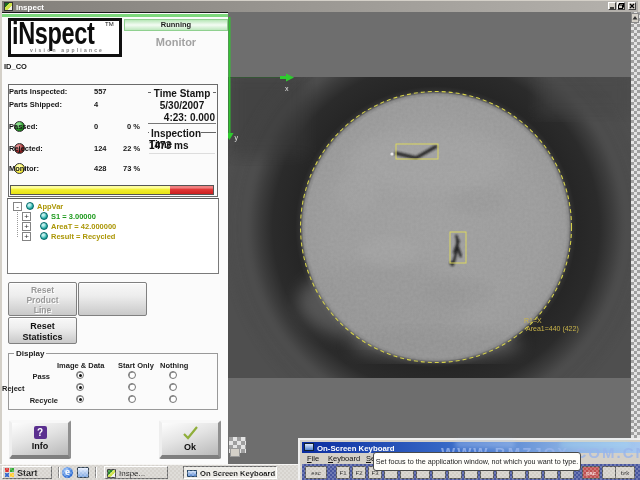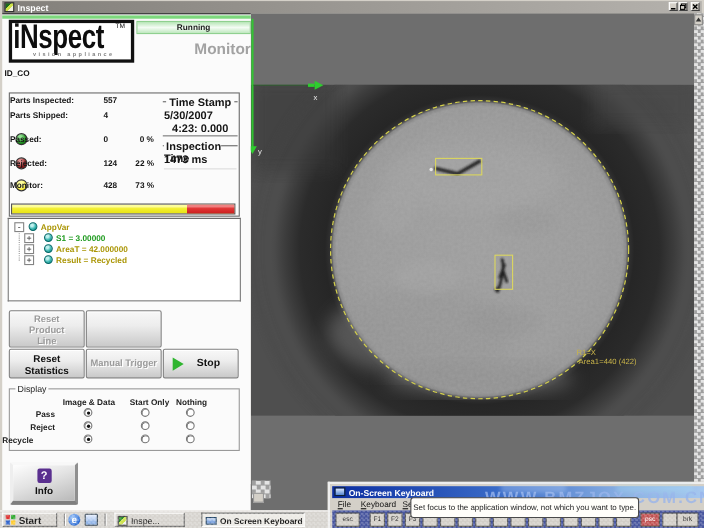--- a/index.html
+++ b/index.html
@@ -8,21 +8,21 @@
 
 #titlebar{left:2px;top:1px;width:636px;height:11px;background:linear-gradient(to right,#827f7a,#b5b2ad);}
 #titlebar .ticon{left:2px;top:1px;width:9px;height:9px;background:linear-gradient(135deg,#1c6b1c 0 35%,#cfe24a 35% 65%,#f0f0e0 65%);border:1px solid #333}
 #titlebar .ttext{left:14px;top:1.5px;font-size:8px;font-weight:700;color:#fff;letter-spacing:0}
 .wbtn{top:2px;width:8px;height:8px;background:#d4d0c8;border-top:1px solid #fff;border-left:1px solid #fff;border-right:1px solid #404040;border-bottom:1px solid #404040}
 
 #panel{left:2px;top:12px;width:226px;height:452px;background:#fbfbfb;border-top:1px solid #1a1a1a}
 #greenstrip{left:0;top:1px;width:226px;height:3px;background:#7dd87d}
 #runbox{left:122px;top:6px;width:104px;height:12px;border:1px solid #8fd08f;background:linear-gradient(#b7e6b7,#f4fcf4 50%,#bfe8bf)}
 #runtext{left:122px;top:7px;width:104px;text-align:center;font-size:7.5px;font-weight:700;color:#1a1a1a}
-#montext{left:122px;top:23px;width:104px;text-align:right;font-size:14px;font-weight:700;color:#a2a2a2}
+#montext{left:122px;top:23px;width:104px;text-align:center;font-size:11px;font-weight:700;color:#a2a2a2}
 #logo{left:6px;top:5px;width:114px;height:39px;border:3px solid #101010;background:#fff}
 #logotext{left:10px;top:3px;font-size:31px;font-weight:700;color:#0d0d0d;letter-spacing:-0.5px;transform:scaleX(0.76);transform-origin:left top;font-family:"Liberation Sans",sans-serif}
 #logotm{left:103px;top:8px;font-size:6px;color:#0d0d0d}
 #logosub{left:28px;top:33.5px;font-size:5px;letter-spacing:2.2px;color:#808080;font-weight:700;white-space:nowrap}
 #idco{left:2px;top:49px;font-size:7.5px;font-weight:700;color:#111}
 
 #stats{left:6px;top:71px;width:210px;height:113px;border:1px solid #6a6a6a;background:#fbfbfb}
 .slabel{font-size:7.5px;font-weight:700;color:#151515;position:absolute}
 .lab-r{text-align:left}
 .led{position:absolute;width:11px;height:11px;border-radius:50%;border:1px solid #333}
@@ -35,21 +35,21 @@
 #pbar .red{position:absolute;right:0;top:0;width:43px;height:100%;background:linear-gradient(#f08080 0 22%,#e03535 45%,#cc1f1f)}
 
 #tree{left:5px;top:185px;width:212px;height:76px;border:1px solid #7a7a7a;border-top-color:#5a5a5a;background:#fff;font-size:7.5px;font-weight:700}
 .tw{position:absolute;width:9px;height:9px;border:1px solid #848484;background:#fff;font-size:8px;line-height:7px;text-align:center;color:#333;font-weight:400}
 .orb{position:absolute;width:8px;height:8px;border-radius:50%;background:radial-gradient(circle at 35% 30%,#bff0ee 0 20%,#2fb3ad 60%,#0b7f7a);border:1px solid #066}
 
 .cbtn{position:absolute;border:1px solid #808080;border-radius:2px;background:linear-gradient(#f8f8f8,#ededed 40%,#c9c9c9);box-shadow:inset 0 1px 0 #fff;text-align:center;font-weight:700;color:#111}
 .cbtn.dis{color:#9a9a9a;text-shadow:1px 1px 0 #fff}
 
 #disp{left:6px;top:340px;width:210px;height:57px;border:1px solid #999}
-#displab{left:12px;top:336px;background:#fbfbfb;padding:0 2px;font-size:8px;font-weight:400;color:#222}
+#displab{left:12px;top:336px;background:#fbfbfb;padding:0 2px;font-size:8px;font-weight:700;color:#222}
 .dh{position:absolute;font-size:7.5px;font-weight:700;color:#222}
 .radio{position:absolute;width:8px;height:8px;border-radius:50%;background:#fff;border:1px solid #777;box-shadow:inset 0.5px 0.5px 0 #555}
 .radio.sel::after{content:"";position:absolute;left:2px;top:2px;width:3px;height:3px;border-radius:50%;background:#111}
 
 .bigbtn{position:absolute;width:62px;height:39px;background:linear-gradient(160deg,#fdfdfd,#e3e3e3 45%,#b9b9b9);border-top:3px solid #f8f8f8;border-left:3px solid #eee;border-right:3px solid #8f8f8f;border-bottom:4px solid #7f7f7f;border-radius:2px;text-align:center;font-size:9px;font-weight:700;color:#111}
 
 #imgarea{left:228px;top:12px;width:403px;height:428px}
 #checkcol{left:631px;top:12px;width:9px;height:428px;background:repeating-conic-gradient(#e4e4e4 0% 25%,#9f9f9f 0% 50%);background-size:6px 6px}
 #scrollb{left:631px;top:13px;width:8px;height:10px;background:#d4d0c8;border:1px solid #888}
 #graybl{left:228px;top:440px;width:70px;height:24px;background:#6e6e6e}
@@ -117,22 +117,22 @@
     <div class="slabel" style="left:85px;top:59px">124</div>
     <div class="slabel" style="left:114px;top:59px">22 %</div>
 
     <div class="led" id="led-y"></div>
     <div class="slabel lab-r" style="left:0;top:79px;width:80px">Monitor:</div>
     <div class="slabel" style="left:85px;top:79px">428</div>
     <div class="slabel" style="left:114px;top:79px">73 %</div>
 
     <div style="position:absolute;left:139px;top:7px;width:68px;border-top:1px solid #666"></div>
     <div class="minigrp" style="top:3px;text-align:center"><span style="background:#fbfbfb;padding:0 3px">Time Stamp</span></div>
-    <div class="minigrp" style="top:15px;">5/30/2007</div>
-    <div class="minigrp" style="top:27px;text-align:center">4:23: 0.000</div>
+    <div class="minigrp" style="top:15px;text-align:center">5/30/2007</div>
+    <div class="minigrp" style="top:27px;text-align:right">4:23: 0.000</div>
     <div class="minigrp" style="top:38px;border-top:1px solid #777;left:139px;width:68px"></div>
     <div style="position:absolute;left:139px;top:47px;width:68px;border-top:1px solid #666"></div>
     <div class="minigrp" style="top:43px;text-align:left"><span style="background:#fbfbfb;padding:0 2px">Inspection Time</span></div>
     <div class="minigrp" style="top:55px;text-align:left">1473 ms</div>
     <div class="minigrp" style="top:68px;border-top:1px solid #ddd"></div>
 
     <div id="pbar">
         <div class="red"></div>
       </div>
   </div>
@@ -149,47 +149,48 @@
     <div class="orb" style="left:32px;top:23px"></div>
     <div class="abs" style="left:43px;top:23px;color:#ab9606">AreaT = 42.000000</div>
     <div class="tw" style="left:14px;top:33px">+</div>
     <div class="orb" style="left:32px;top:33px"></div>
     <div class="abs" style="left:43px;top:33px;color:#ab9606">Result = Recycled</div>
   </div>
 
   <div class="cbtn dis" style="left:6px;top:269px;width:69px;height:34px;font-size:8.5px;line-height:10px;padding-top:2px">Reset<br>Product<br>Line</div>
   <div class="cbtn" style="left:76px;top:269px;width:69px;height:34px"></div>
   <div class="cbtn" style="left:6px;top:304px;width:69px;height:27px;font-size:9px;line-height:11px;padding-top:3px">Reset<br>Statistics</div>
-  <div class="cbtn dis" style="left:76px;top:304px;width:69px;height:27px;font-size:8.5px;line-height:24px">Manual Trigger</div>
-  <div class="cbtn" style="left:146px;top:304px;width:69px;height:27px;font-size:9.5px;line-height:25px">
-    <span style="position:absolute;left:8px;top:7px;width:0;height:0;border-left:10px solid #2fb52f;border-top:6px solid transparent;border-bottom:6px solid transparent"></span>
-    <span style="margin-left:14px">Stop</span>
-  </div>
 
   <div class="abs" id="disp"></div>
   <div class="abs" id="displab">Display</div>
   <div class="dh" style="left:55px;top:348px">Image &amp; Data</div>
   <div class="dh" style="left:116px;top:348px">Start Only</div>
   <div class="dh" style="left:158px;top:348px">Nothing</div>
   <div class="dh" style="left:0px;top:359px;width:48px;text-align:right">Pass</div>
-  <div class="dh" style="left:0px;top:371px;width:48px;text-align:right">Reject</div>
-  <div class="dh" style="left:0px;top:383px;width:56px;">Recycle</div>
+  <div class="dh" style="left:0px;top:371px;width:48px;">Reject</div>
+  <div class="dh" style="left:0px;top:383px;width:56px;text-align:right">Recycle</div>
   <div class="radio sel" style="left:74px;top:358px"></div>
   <div class="radio" style="left:126px;top:358px"></div>
   <div class="radio" style="left:167px;top:358px"></div>
   <div class="radio sel" style="left:74px;top:370px"></div>
   <div class="radio" style="left:126px;top:370px"></div>
   <div class="radio" style="left:167px;top:370px"></div>
   <div class="radio sel" style="left:74px;top:382px"></div>
   <div class="radio" style="left:126px;top:382px"></div>
   <div class="radio" style="left:167px;top:382px"></div>
 
   <div class="bigbtn" style="left:7px;top:407px">
     <span style="display:inline-block;margin-top:3px;width:13px;height:13px;background:#5a2f8f;border-radius:2px;color:#fff;font-size:10px;font-weight:700;line-height:13px">?</span>
     <div style="margin-top:2px">Info</div>
+  </div>
+  <div class="bigbtn" style="left:157px;top:407px">
+    <svg width="18" height="14" style="margin-top:3px">
+        <path d="M3 8 L7 12 L16 1" stroke="#8fae3a" stroke-width="2.2" fill="none"></path>
+      </svg>
+    <div style="margin-top:0px">Ok</div>
   </div>
 </div>
 
 <svg class="abs" id="imgarea" width="403" height="428" viewBox="0 0 403 428">
   <defs>
     <radialGradient id="dish" cx="208" cy="215" r="190" gradientUnits="userSpaceOnUse">
       <stop offset="0" stop-color="#9d9d9d"></stop>
       <stop offset="0.55" stop-color="#9a9a9a"></stop>
       <stop offset="0.685" stop-color="#969696"></stop>
       <stop offset="0.70" stop-color="#848484"></stop>

